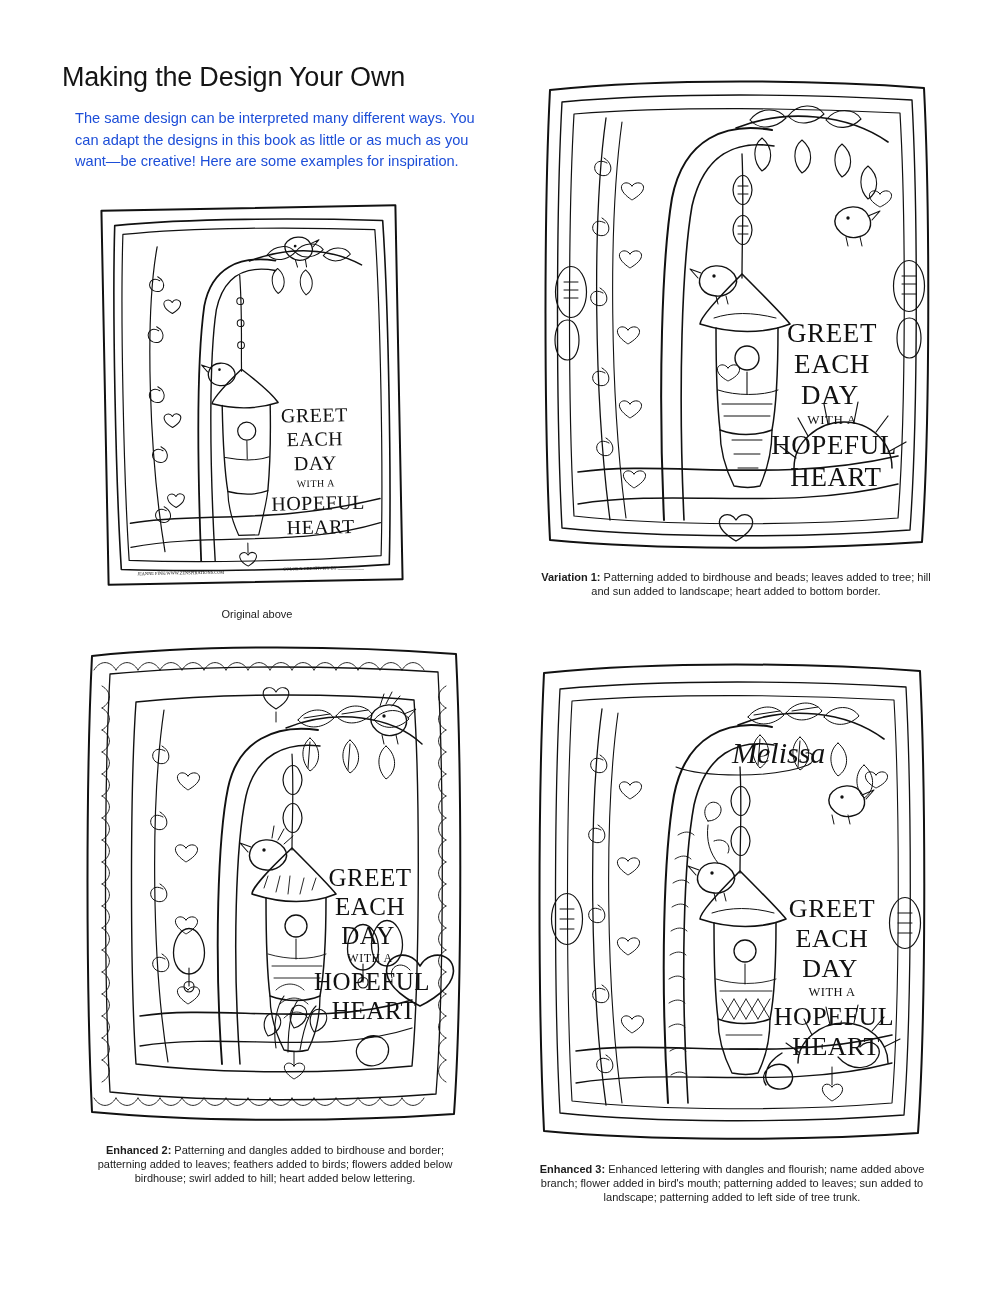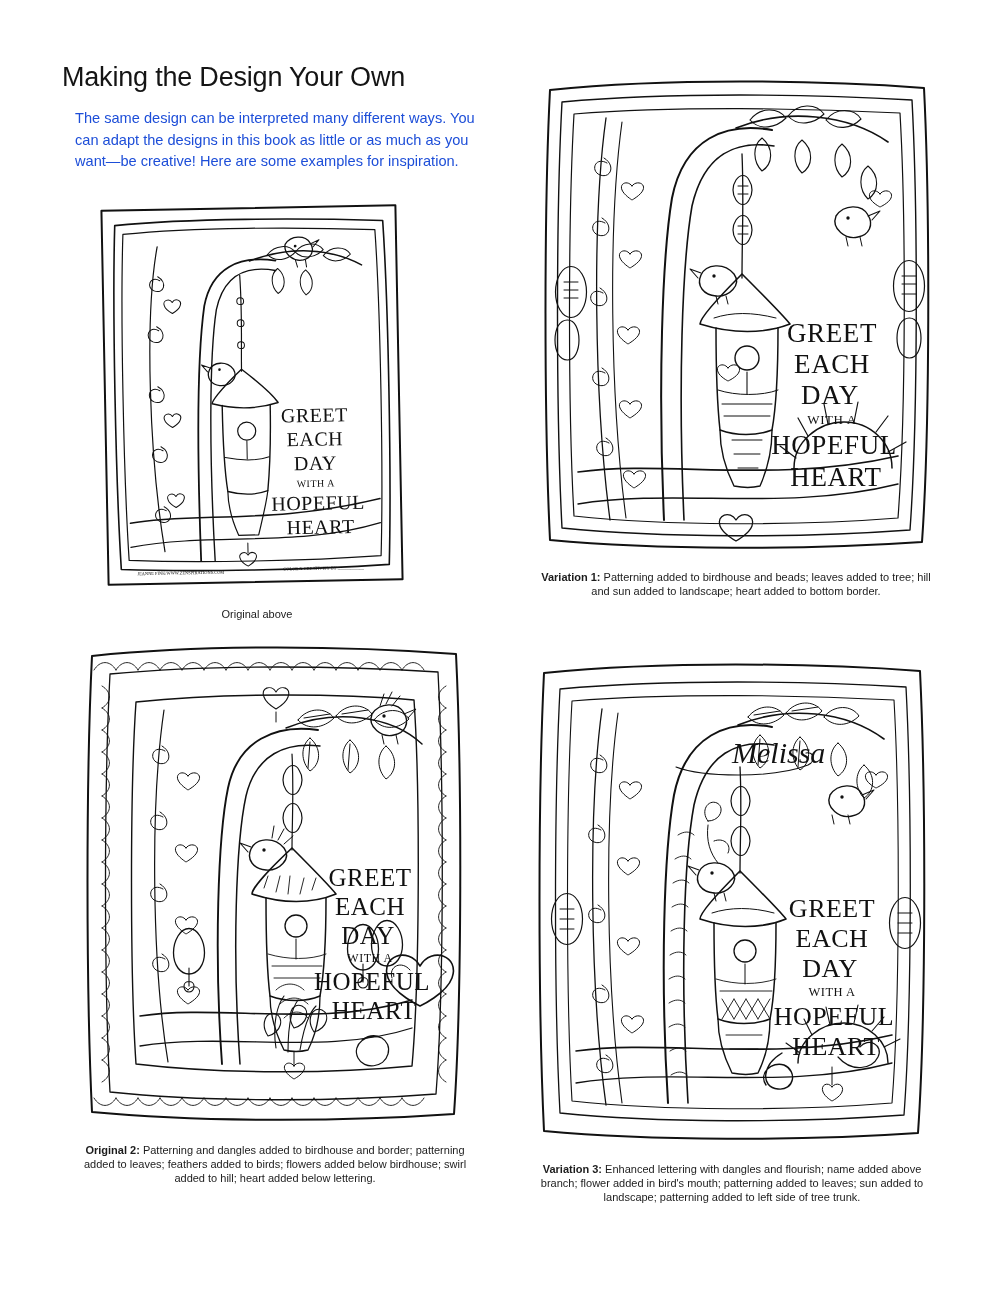--- a/index.html
+++ b/index.html
@@ -360,21 +360,21 @@
           <text x="290" y="250" font-size="25" letter-spacing="0.5">GREET</text>
           <text x="290" y="279" font-size="25" letter-spacing="0.5">EACH</text>
           <text x="288" y="308" font-size="25" letter-spacing="0.5">DAY</text>
           <text x="290" y="326" font-size="12" letter-spacing="0.5">WITH A</text>
           <text x="292" y="354" font-size="25" letter-spacing="0.5">HOPEFUL</text>
           <text x="294" y="383" font-size="25" letter-spacing="0.5">HEART</text>
         </g>
       </svg>
     </div>
     <div class="caption">
-      <b>Original 2:</b><span> Patterning and dangles added to birdhouse and border; patterning added to leaves; feathers added to birds; flowers added below birdhouse; swirl added to hill; heart added below lettering.</span>
+      <b>Enhanced 2:</b><span> Patterning and dangles added to birdhouse and border; patterning added to leaves; feathers added to birds; flowers added below birdhouse; swirl added to hill; heart added below lettering.</span>
     </div>
   </div>
 
   <div class="figure" id="fig-var3">
     <div class="art-frame">
       <svg viewBox="0 0 400 495" width="400" height="495" aria-hidden="true">
 
         <path class="ink" stroke-width="2" d="M12 18 C130 6,280 8,388 16 C394 140,394 362,386 478 C270 486,118 486,12 476 C6 352,6 140,12 18 Z"></path>
         <path class="ink" stroke-width="1.3" d="M28 34 C138 24,276 26,374 32 C380 148,380 352,372 460 C262 468,124 468,28 458 C22 348,22 148,28 34 Z"></path>
         <path class="ink" stroke-width="1.1" d="M40 46 C142 38,268 40,362 45 C368 152,368 346,360 448 C260 456,132 456,40 446 C34 342,34 152,40 46 Z"></path>
@@ -466,17 +466,17 @@
           <text x="300" y="262" font-size="26" letter-spacing="0.5">GREET</text>
           <text x="300" y="292" font-size="26" letter-spacing="0.5">EACH</text>
           <text x="298" y="322" font-size="26" letter-spacing="0.5">DAY</text>
           <text x="300" y="341" font-size="12.5" letter-spacing="0.5">WITH A</text>
           <text x="302" y="370" font-size="26" letter-spacing="0.5">HOPEFUL</text>
           <text x="304" y="400" font-size="26" letter-spacing="0.5">HEART</text>
         </g>
       </svg>
     </div>
     <div class="caption">
-      <b>Variation 3:</b><span> Enhanced lettering with dangles and flourish; name added above branch; flower added in bird's mouth; patterning added to leaves; sun added to landscape; patterning added to left side of tree trunk.</span>
+      <b>Enhanced 3:</b><span> Enhanced lettering with dangles and flourish; name added above branch; flower added in bird's mouth; patterning added to leaves; sun added to landscape; patterning added to left side of tree trunk.</span>
     </div>
   </div>
 
 </div>
 
 </body></html>

